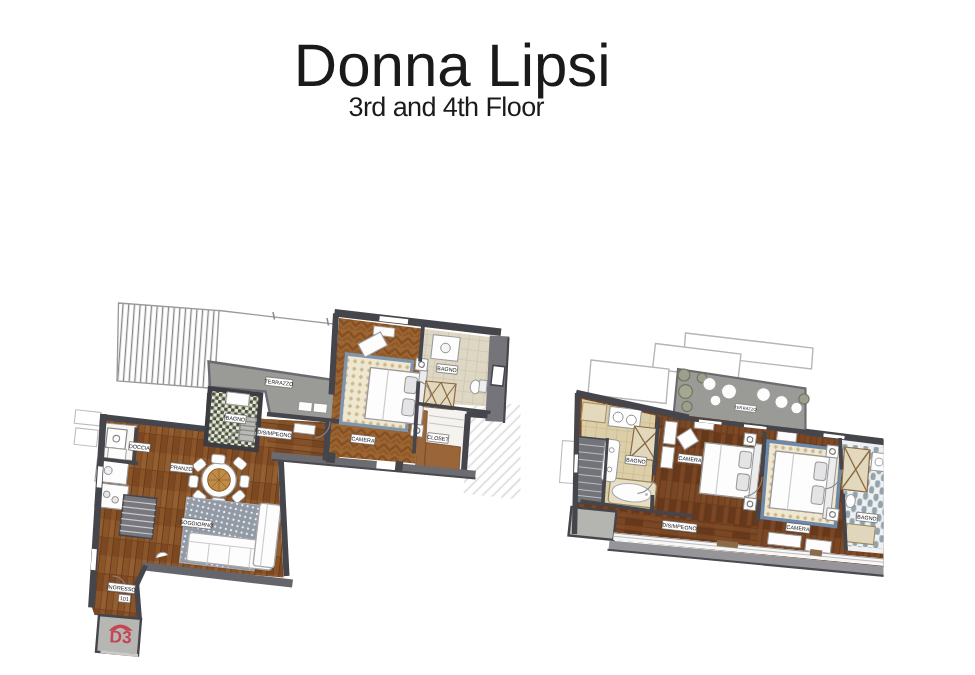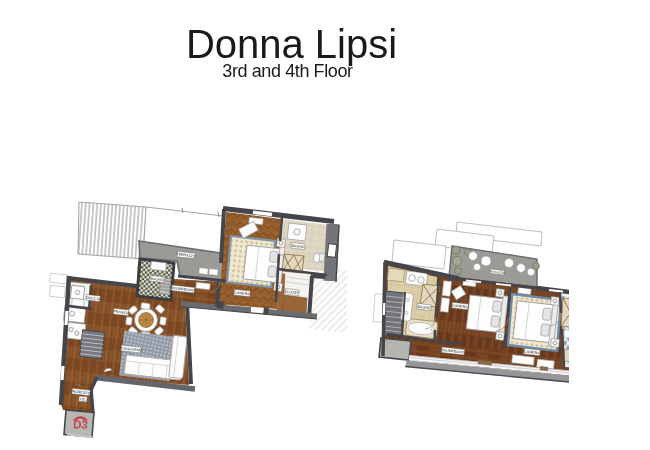--- a/index.html
+++ b/index.html
@@ -1,16 +1,16 @@
 <!DOCTYPE html>
 <html><head>
 <meta charset="utf-8">
 <style>
 html,body{margin:0;padding:0;background:#fff;}
-.wrap{position:relative;width:569px;height:450px;overflow:hidden;font-family:"Liberation Sans",sans-serif;}
+.wrap{position:relative;width:569px;height:450px;overflow:hidden;font-family:"Liberation Sans",sans-serif;padding-left:20px;}
 .title{position:absolute;top:22px;left:14px;right:0;text-align:center;font-size:40px;font-weight:400;color:#1a1a1a;}
 .subtitle{position:absolute;top:61px;left:6px;right:0;text-align:center;font-size:18px;font-weight:400;color:#1a1a1a;letter-spacing:-0.4px;}
 svg{position:absolute;top:0;left:0;}
 </style>
 </head>
 <body>
 <div class="wrap">
 
 <div class="title">Donna Lipsi</div>
 

